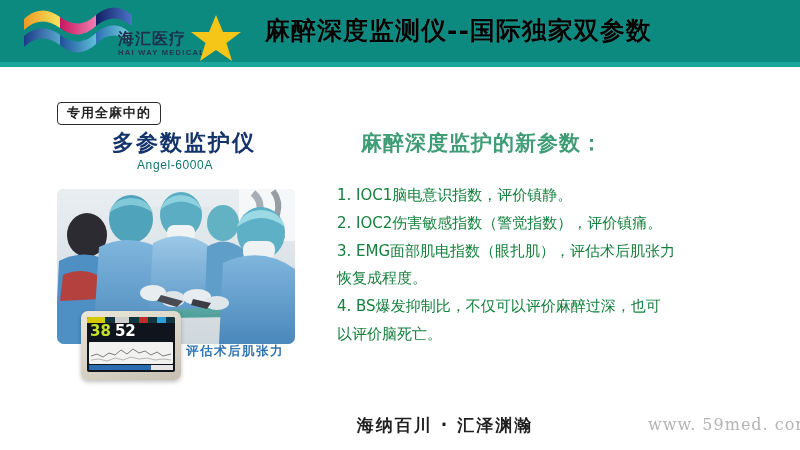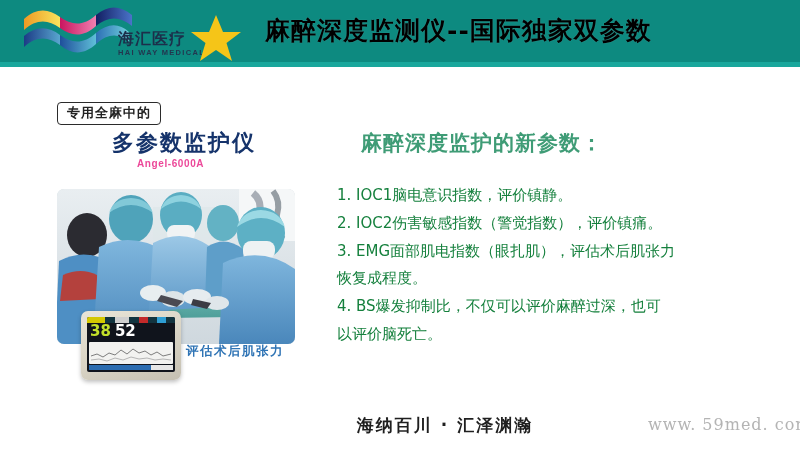--- a/index.html
+++ b/index.html
@@ -95,23 +95,23 @@
     font-weight: bold;
     color: #15336b;
     font-family: "DejaVu Sans", sans-serif;
     letter-spacing: 2px;
     white-space: nowrap;
     text-shadow: 0.5px 0.5px 0 rgba(255,255,255,0.6);
   }
   .product-model {
     position: absolute;
     left: 137px; top: 158px;
-    font-size: 10px;
-    font-weight: bold;
-    color: #ec4899;
+    font-size: 12px;
+    font-weight: normal;
+    color: #0f766e;
     letter-spacing: 0.6px;
     white-space: nowrap;
   }
 
   
   .photo {
     position: absolute;
     left: 57px; top: 189px;
     width: 238px;
     height: 155px;

